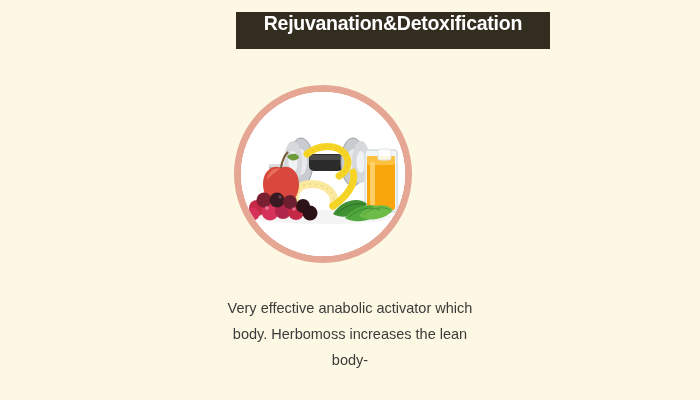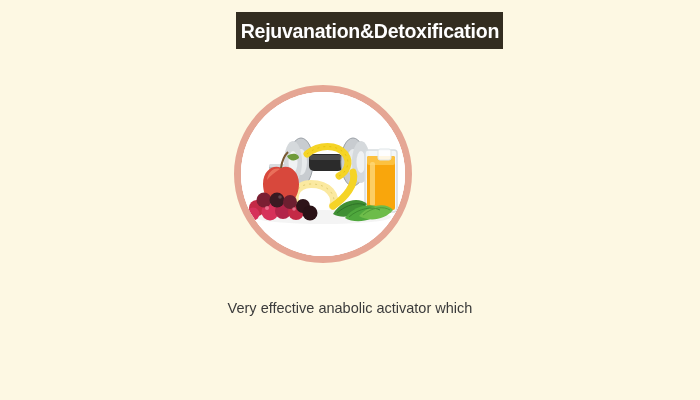--- a/index.html
+++ b/index.html
@@ -19,25 +19,24 @@
     position: absolute;
     inset: 0;
     background: #fdf8e3;
   }
 
   
   .title-banner {
     position: absolute;
     left: 236px;
     top: 12px;
-    width: 267px;
+    width: 314px;
     height: 37px;
     background: #332d20;
     display: flex;
-    align-items: center;
     justify-content: center;
     box-sizing: border-box;
   }
   .title-text {
     color: #ffffff;
     font-family: "Liberation Sans Narrow", "Liberation Sans", sans-serif;
     font-size: 21px;
     font-weight: bold;
     letter-spacing: -0.3px;
     white-space: nowrap;
@@ -162,15 +161,17 @@
         <path d="M118 124 C128 112 146 110 152 118 C144 128 128 130 118 124 Z" fill="#6dbc4a"></path>
         <path d="M96 121 C106 112 118 110 124 113" fill="none" stroke="#2f7228" stroke-width="1"></path>
         <path d="M108 125 C118 116 132 114 139 118" fill="none" stroke="#3c8a2f" stroke-width="1"></path>
         <path d="M122 123 C131 115 143 114 149 118" fill="none" stroke="#4f9c38" stroke-width="1"></path>
       </svg>
     </div>
   </div>
 
   <div class="description">
     <span class="desc-line">Very effective anabolic activator which</span>
+    <span class="desc-line">body. Herbomoss increases the lean</span>
+    <span class="desc-line clipped">body-</span>
   </div>
 
 </div>
 
 </body></html>

